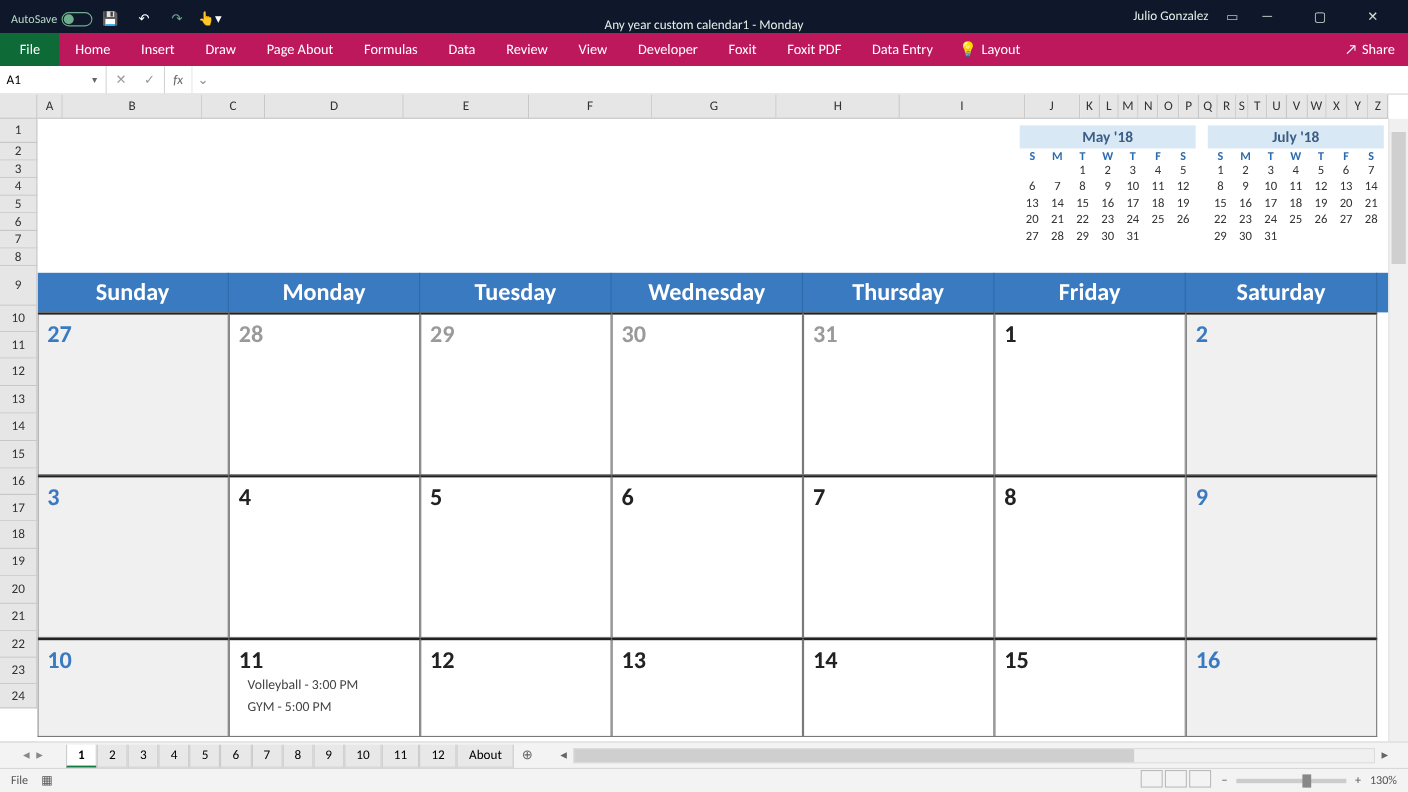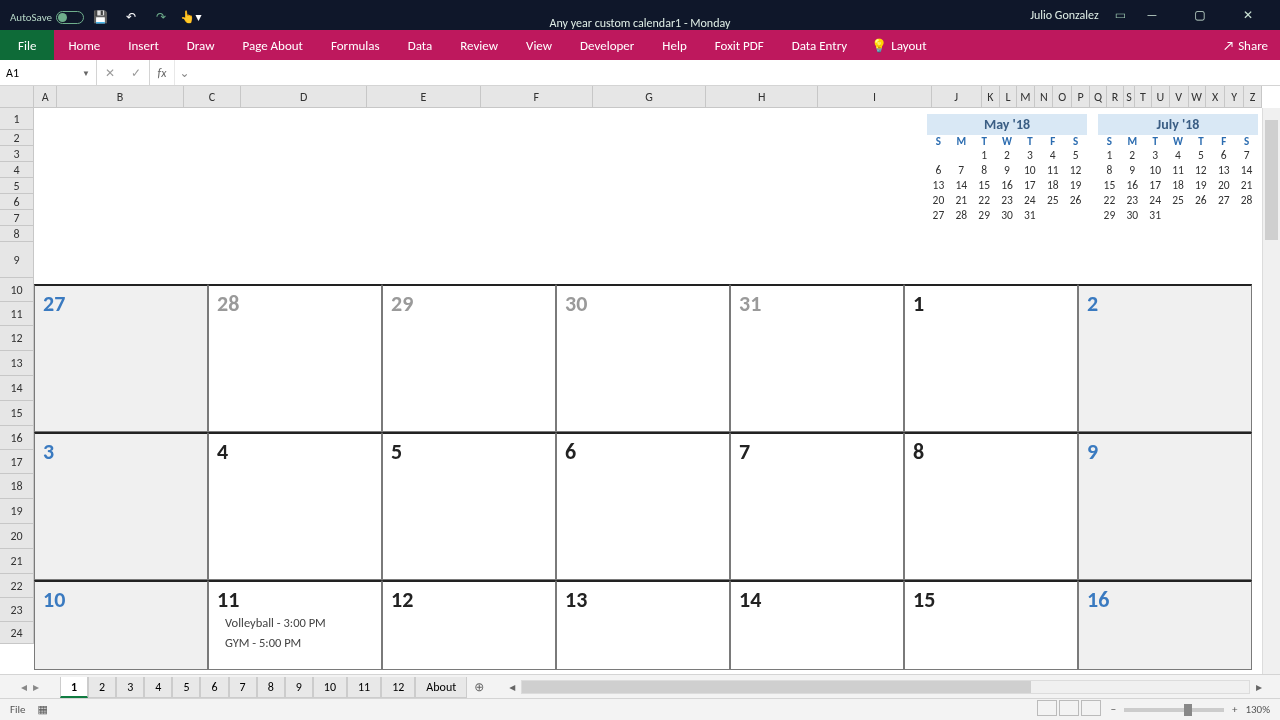--- a/index.html
+++ b/index.html
@@ -114,21 +114,21 @@
   <div class="tab file">File</div>
   <div class="tab">Home</div>
   <div class="tab">Insert</div>
   <div class="tab">Draw</div>
   <div class="tab">Page About</div>
   <div class="tab">Formulas</div>
   <div class="tab">Data</div>
   <div class="tab">Review</div>
   <div class="tab">View</div>
   <div class="tab">Developer</div>
-  <div class="tab">Help</div>
+  <div class="tab">Foxit</div>
   <div class="tab">Foxit PDF</div>
   <div class="tab">Data Entry</div>
   <div class="search">
       <span>💡</span>
       <span>Layout</span>
     </div>
   <div class="share">
       <span>↗</span>
       <span>Share</span>
     </div>
@@ -301,20 +301,29 @@
           <span>29</span>
           <span>30</span>
           <span>31</span>
           <span></span>
           <span></span>
           <span></span>
           <span></span>
         </div>
     </div>
 
+    <div class="cal-header" id="cal-header">
+        <div>Sunday</div>
+        <div>Monday</div>
+        <div>Tuesday</div>
+        <div>Wednesday</div>
+        <div>Thursday</div>
+        <div>Friday</div>
+        <div>Saturday</div>
+      </div>
     <div class="cal-body" id="cal-body">
         <div class="cal-cell wknd other">
           <div class="num">27</div>
         </div>
         <div class="cal-cell other">
           <div class="num">28</div>
         </div>
         <div class="cal-cell other">
           <div class="num">29</div>
         </div>

